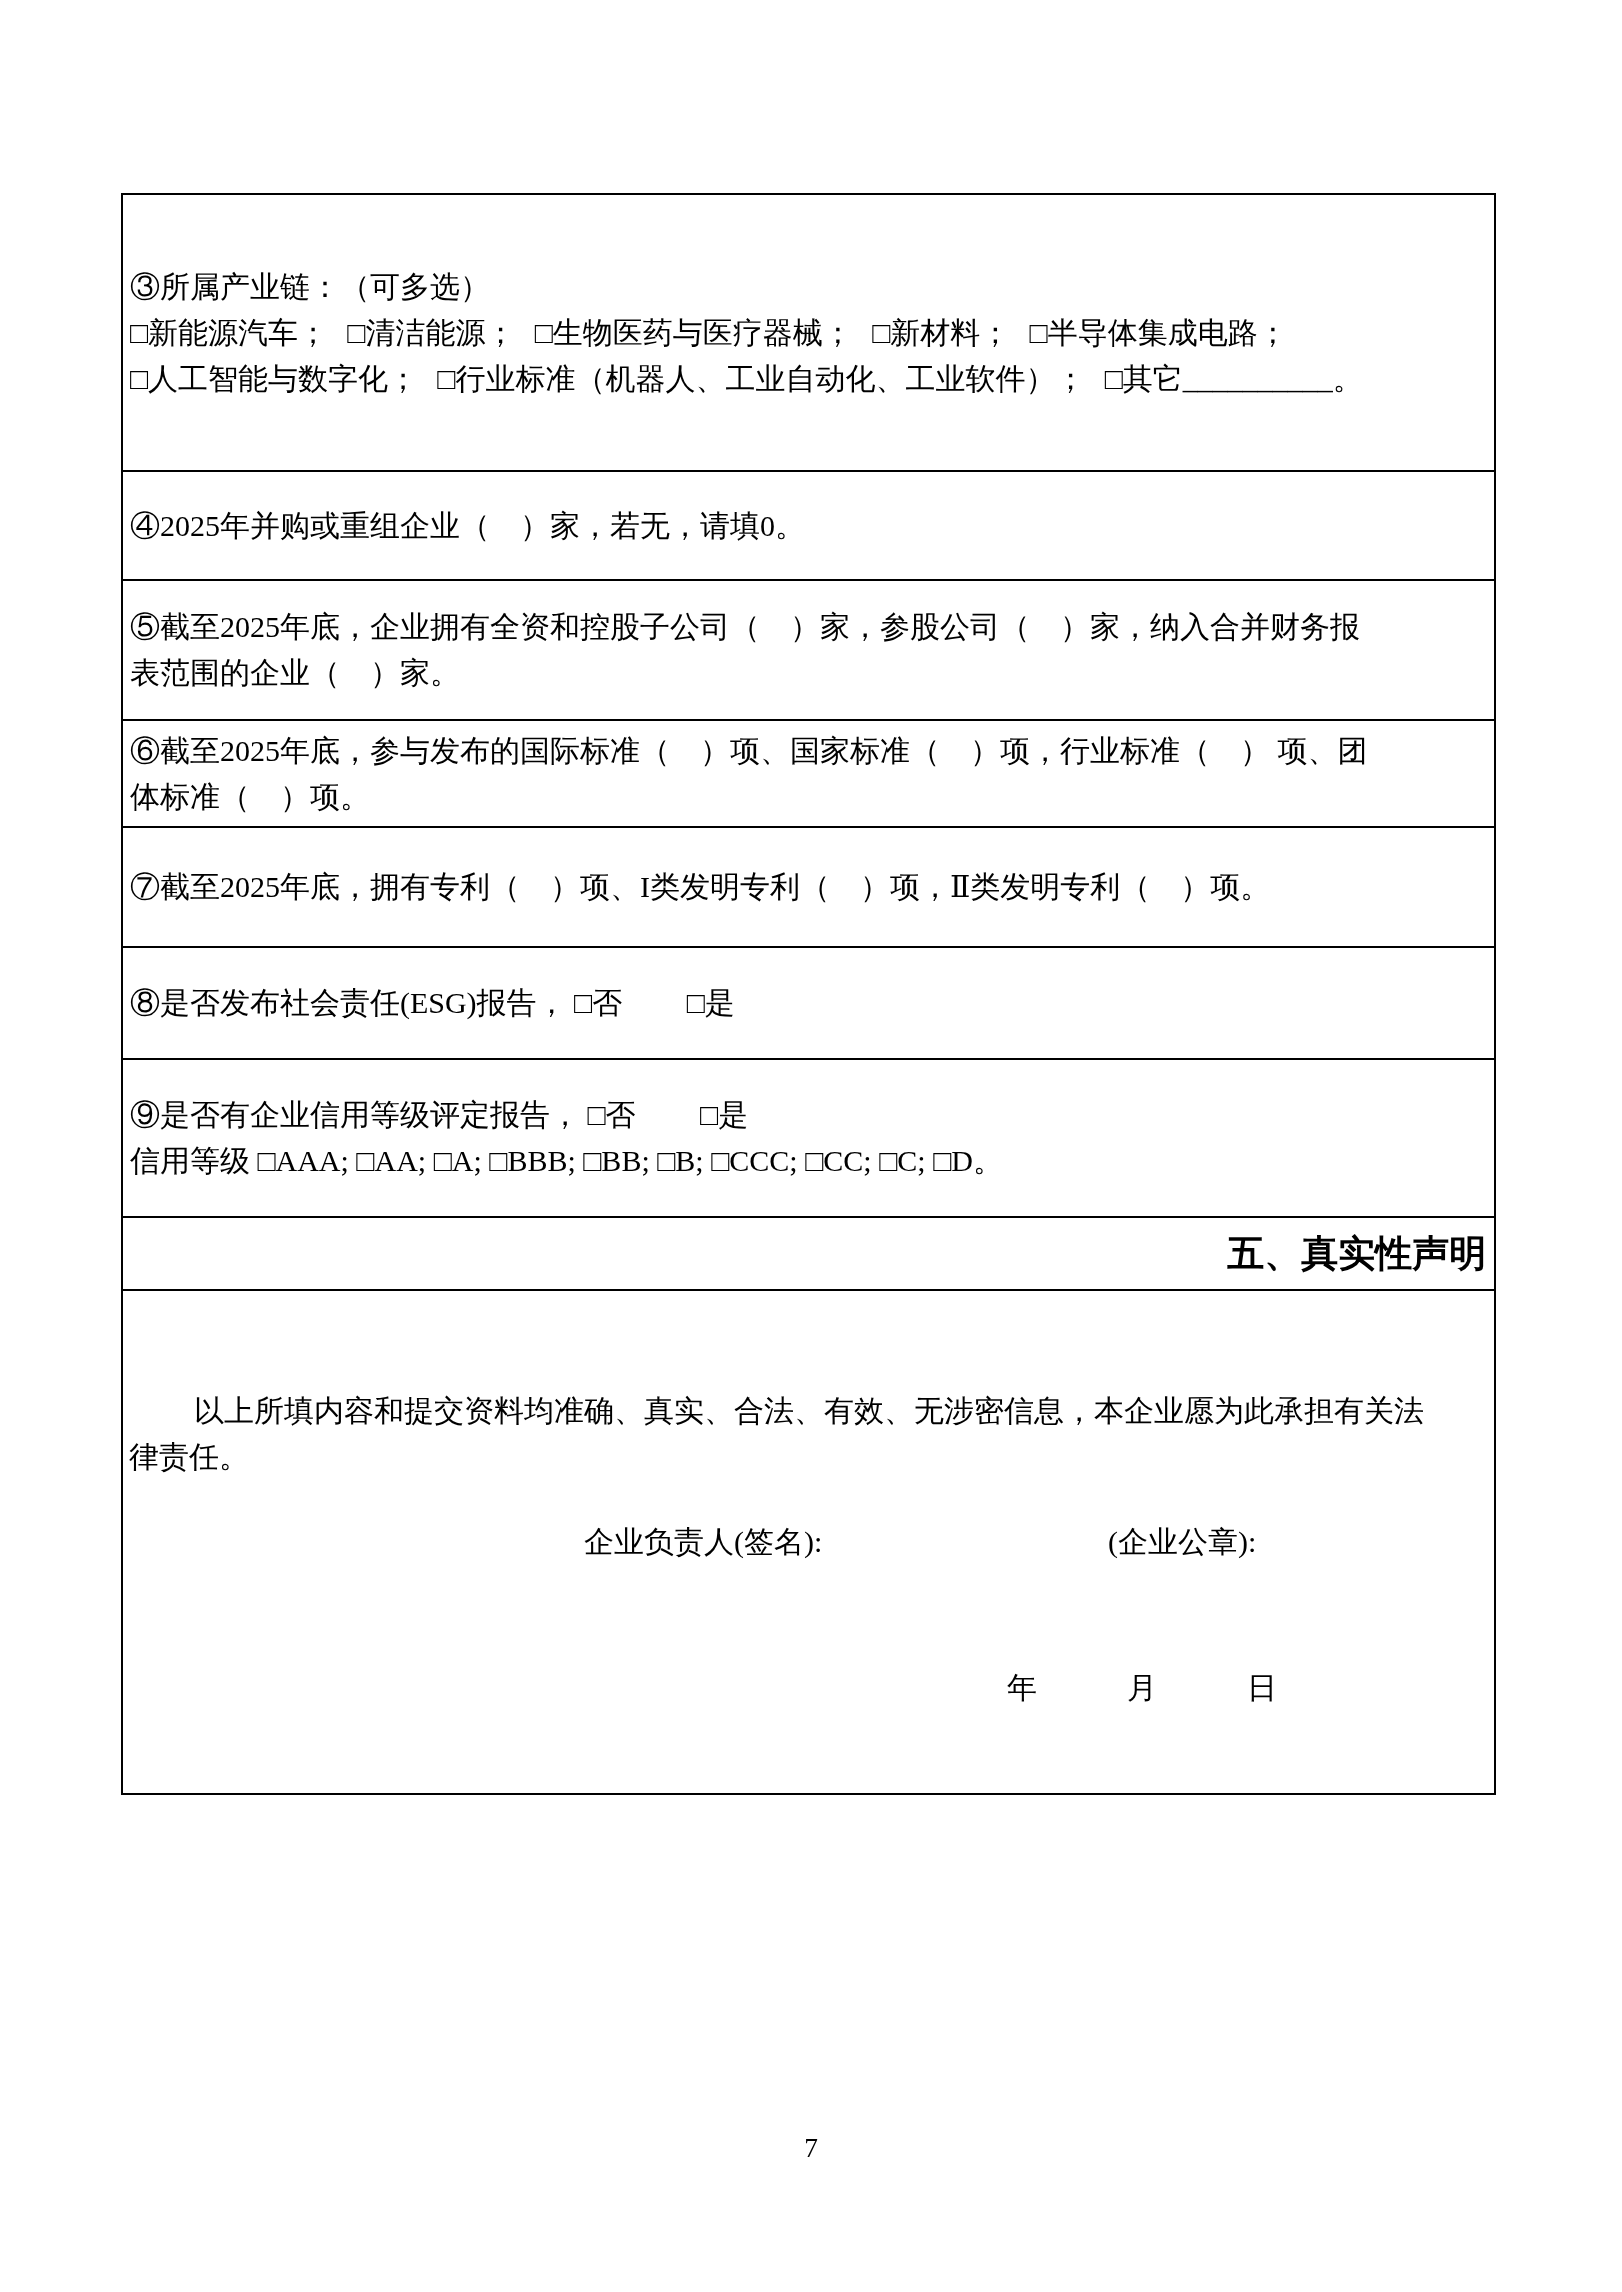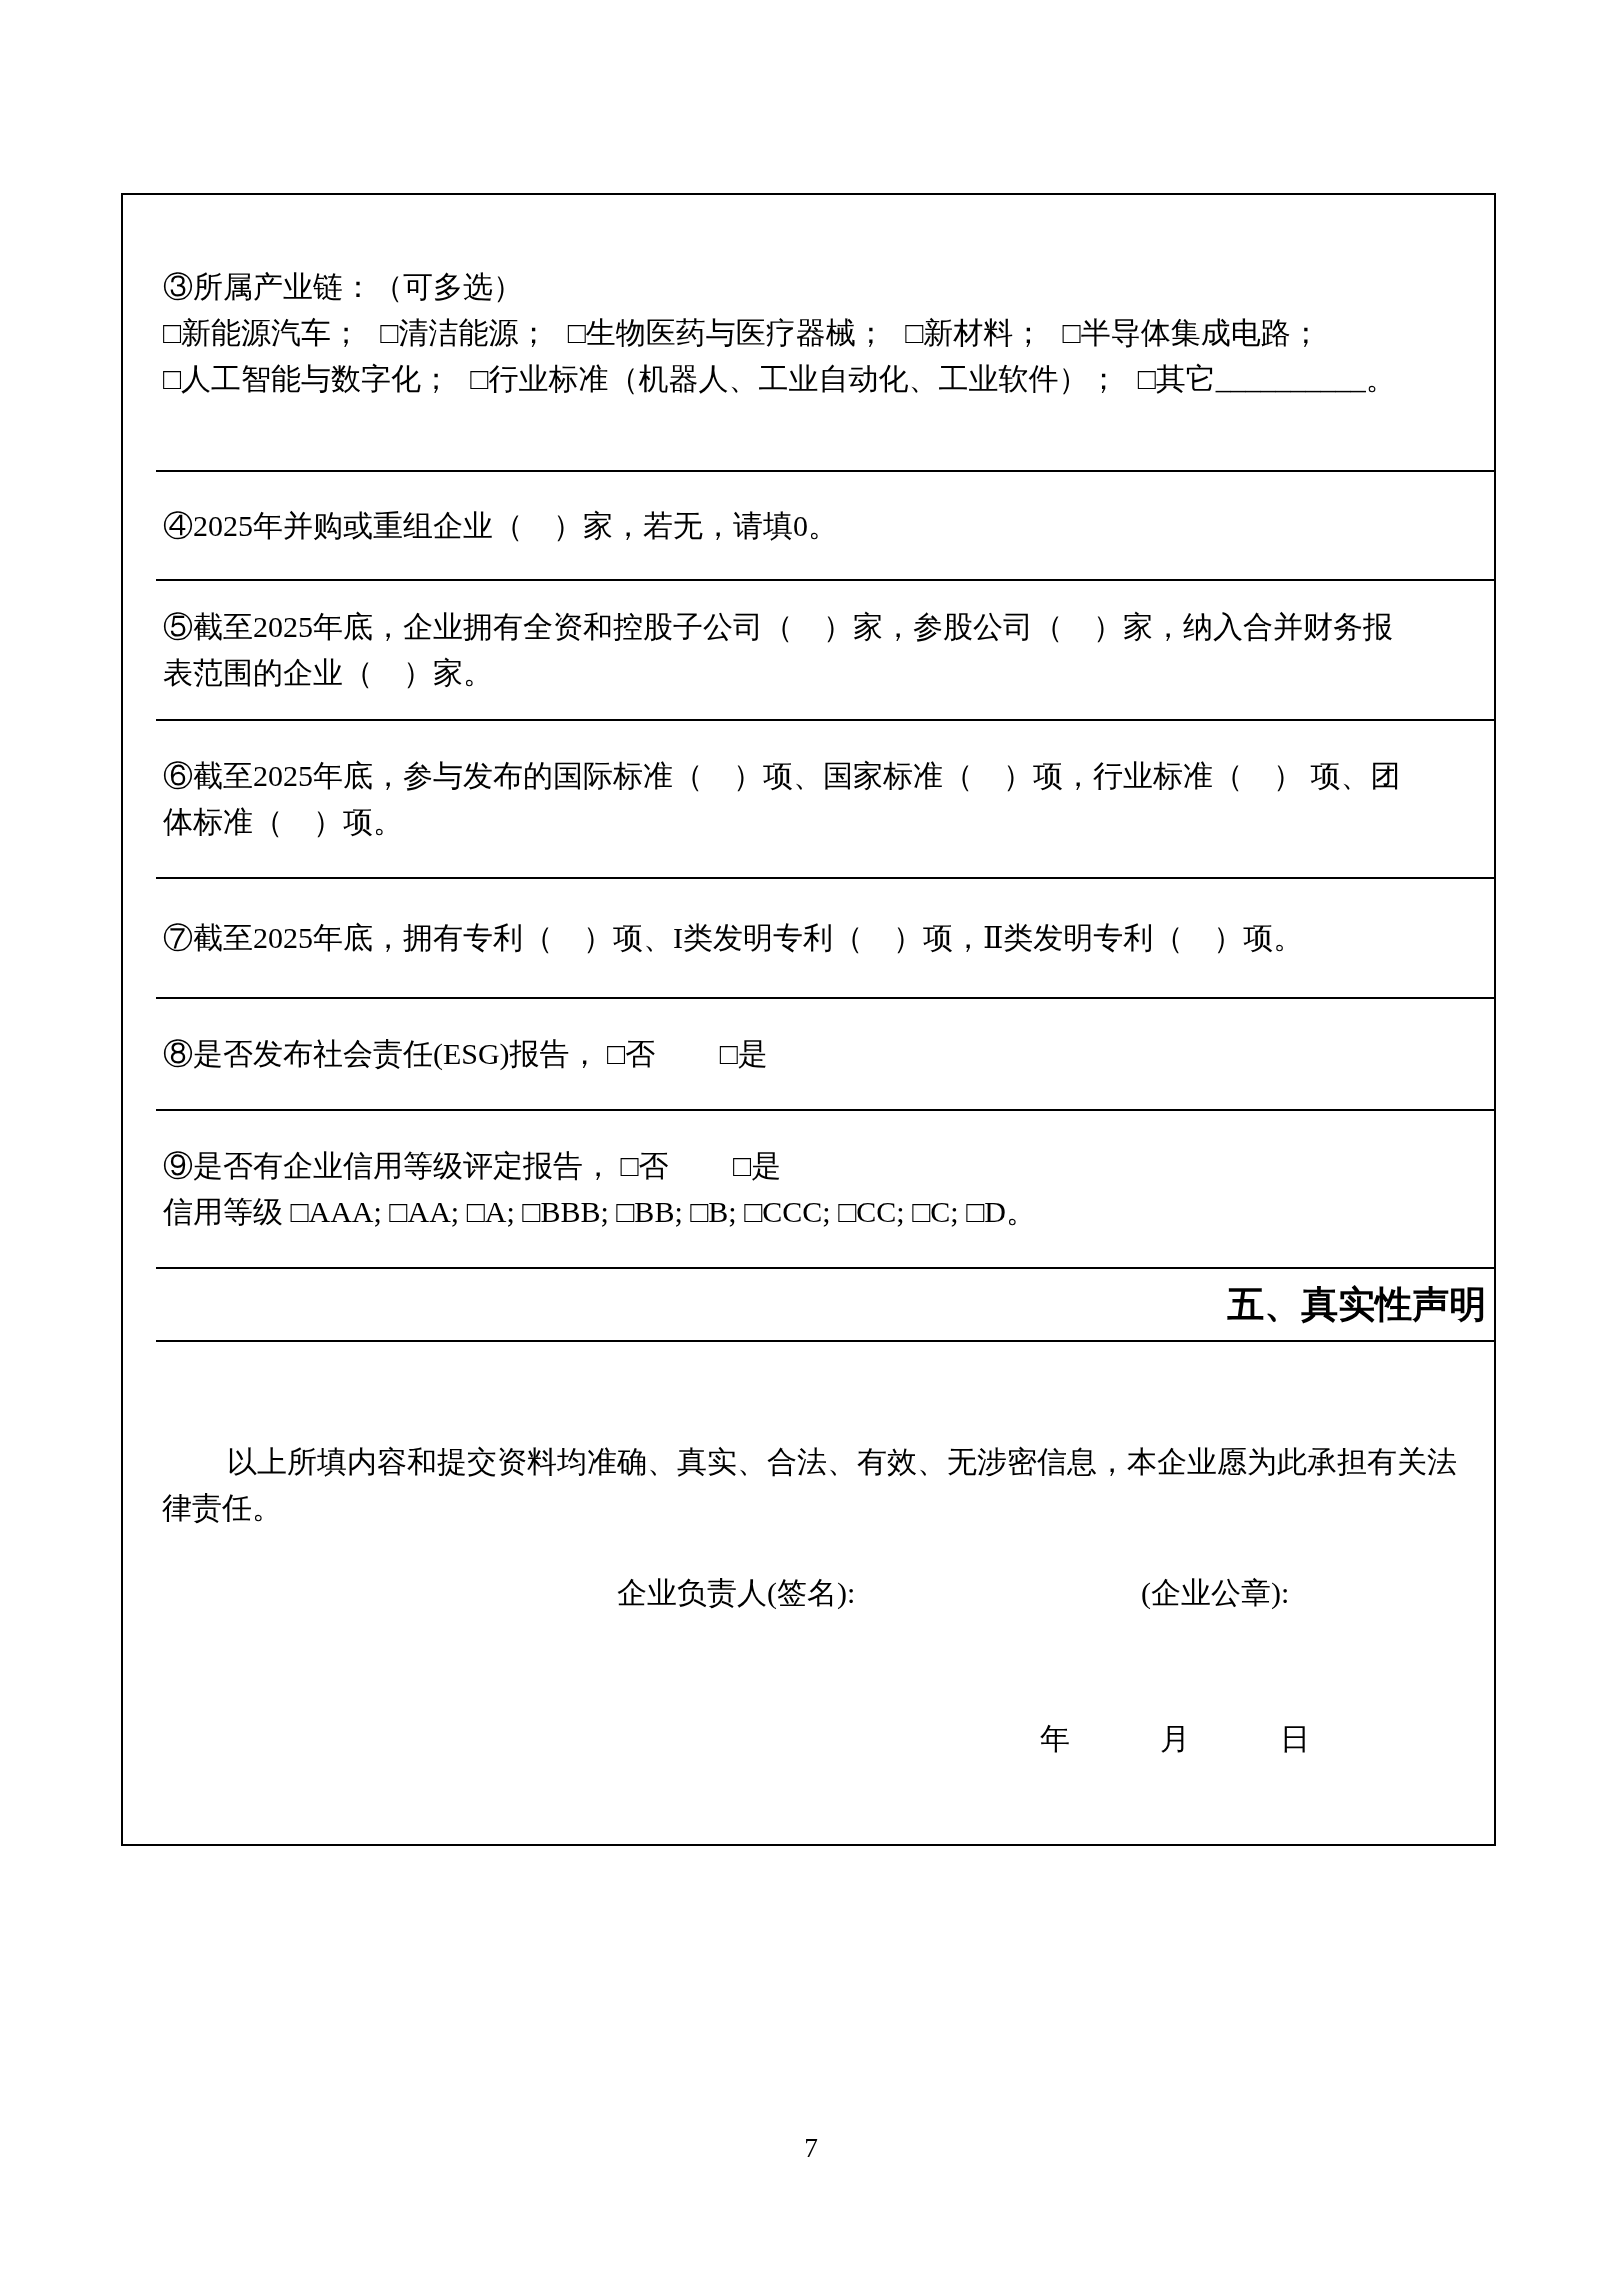--- a/index.html
+++ b/index.html
@@ -20,31 +20,30 @@
     border:2px solid #000;
     box-sizing:border-box;
   }
   .row {
     box-sizing:border-box;
     border-bottom:2px solid #000;
     display:flex;
     flex-direction:column;
     justify-content:center;
     padding:0 7.8px 0 6.9px;
-    margin-left:33px;
   }
   .row:last-child { border-bottom:none; }
   .line { line-height:46px; white-space:nowrap; }
   .opt { display:inline-block; }
   .opt-sp { margin-right:11.8px; }
   .yes-gap { margin-left:57px; }
   .row-q3 { height:277px; }
   .row-q4 { height:109px; }
   .row-q5 { height:140px; }
-  .row-q6 { height:158px; }
+  .row-q6 { height:107px; }
   .row-q7 { height:120px; }
   .row-q8 { height:112px; }
   .row-q9 { height:158px; }
   .row-header {
     height:73px;
     text-align:right;
     font-weight:700;
     font-size:37px;
   }
   .row-decl {

